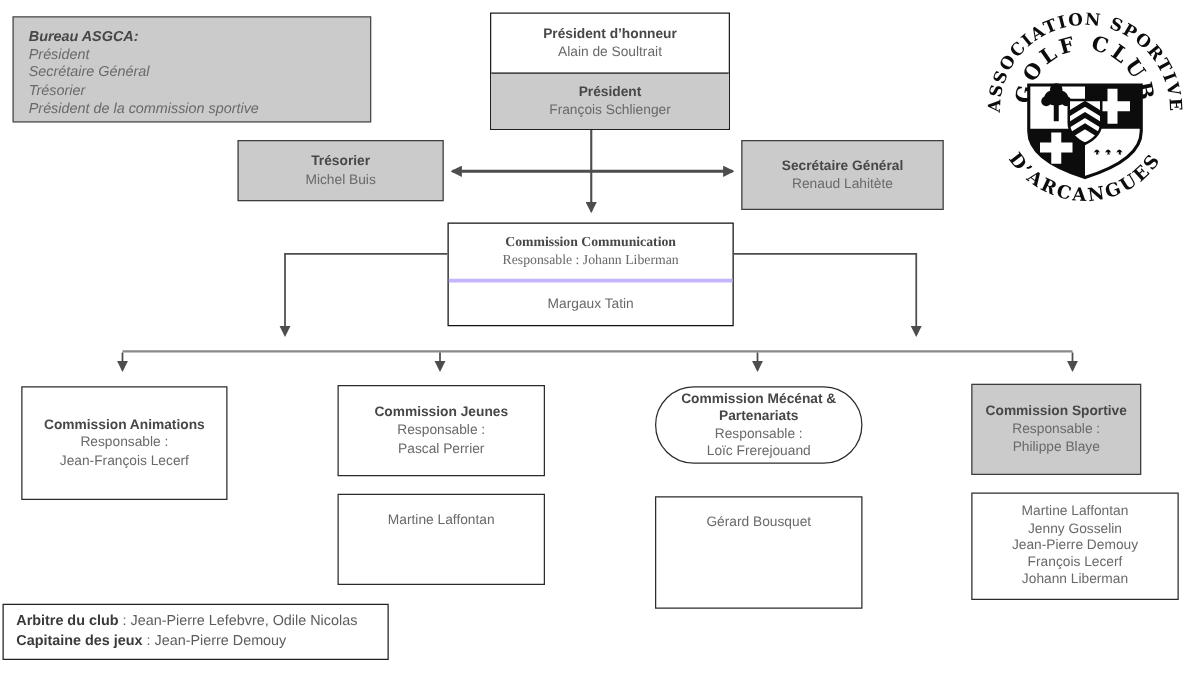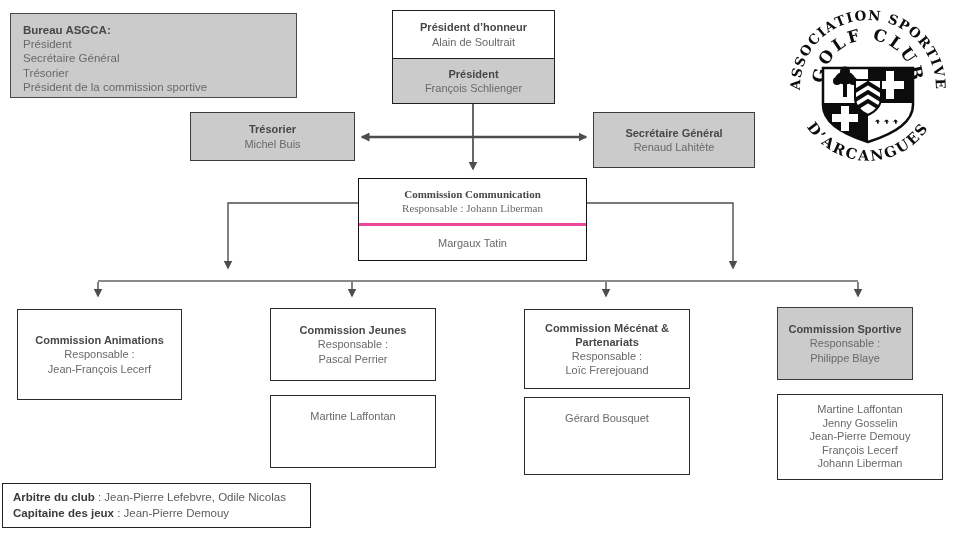--- a/index.html
+++ b/index.html
@@ -11,35 +11,35 @@
     position:absolute;box-sizing:border-box;text-align:center;
     font-size:11px;line-height:14.5px;color:#696969;background:#fff;
     border:1.5px solid #2b2b2b;
   }
   .gray{background:#cbcbcb;}
   .title{font-weight:bold;color:#474747;}
   .vcenter{display:flex;flex-direction:column;justify-content:center;}
   .prelines{white-space:pre-line;}
   
   .bureau{left:10px;top:13px;width:287px;height:85px;text-align:left;
-          padding:9px 12px;border:1px solid #4a4a4a;font-size:11.5px;line-height:14.2px;}
-  .stack-top{left:392px;top:10px;width:163px;border:1.5px solid #1f1f1f;padding:0;}
+          padding:9px 12px;border:1px solid #4a4a4a;font-size:11.5px;line-height:14.2px;font-style:italic;}
+  .stack-top{left:392px;top:10px;width:192px;border:1.5px solid #1f1f1f;padding:0;}
   .stack-top .cell1{height:47px;}
   .stack-top .cell2{height:44px;border-top:1.5px solid #1f1f1f;}
   .tresorier{left:190px;top:112px;width:165px;height:49px;border:1px solid #3d3d3d;}
   .secretaire{left:593px;top:112px;width:162px;height:56px;border:1px solid #3d3d3d;}
   .comm-stack{left:358px;top:178px;width:229px;border:1.5px solid #111;padding:0;}
   .comm-stack .cell1{height:44px;font-family:Liberation Serif, serif;}
-  .comm-stack .cell2{height:34px;border-top:3px solid #ec4899;}
+  .comm-stack .cell2{height:34px;border-top:3px solid #c4b5fd;}
   .anim{left:17px;top:309px;width:165px;height:91px;}
   .jeunes{left:270px;top:308px;width:166px;height:73px;}
-  .mecenat{left:524px;top:309px;width:166px;height:80px;line-height:14px;}
+  .mecenat{left:524px;top:309px;width:166px;height:62px;line-height:14px;border-radius:31px;}
   .sportive{left:777px;top:307px;width:136px;height:73px;border:1px solid #3d3d3d;}
   .jeunes-m{left:270px;top:395px;width:166px;height:73px;padding-top:13px;}
-  .mecenat-m{left:524px;top:397px;width:166px;height:78px;padding-top:13px;}
+  .mecenat-m{left:524px;top:397px;width:166px;height:90px;padding-top:13px;}
   .sportive-m{left:777px;top:394px;width:166px;height:86px;line-height:13.6px;}
   .footer{left:2px;top:483px;width:309px;height:45px;text-align:left;
           padding:6px 10px;font-size:11.5px;line-height:15.5px;color:#5c5c5c;
           border:1.5px solid #222;}
   .footer b{color:#3a3a3a;}
   .connectors{position:absolute;left:0;top:0;pointer-events:none;}
   .logo{position:absolute;left:783px;top:10px;}
   .crest-text{font-family:"DejaVu Serif", serif;font-weight:bold;fill:#0c0c0c;}
 </style>
 </head>

